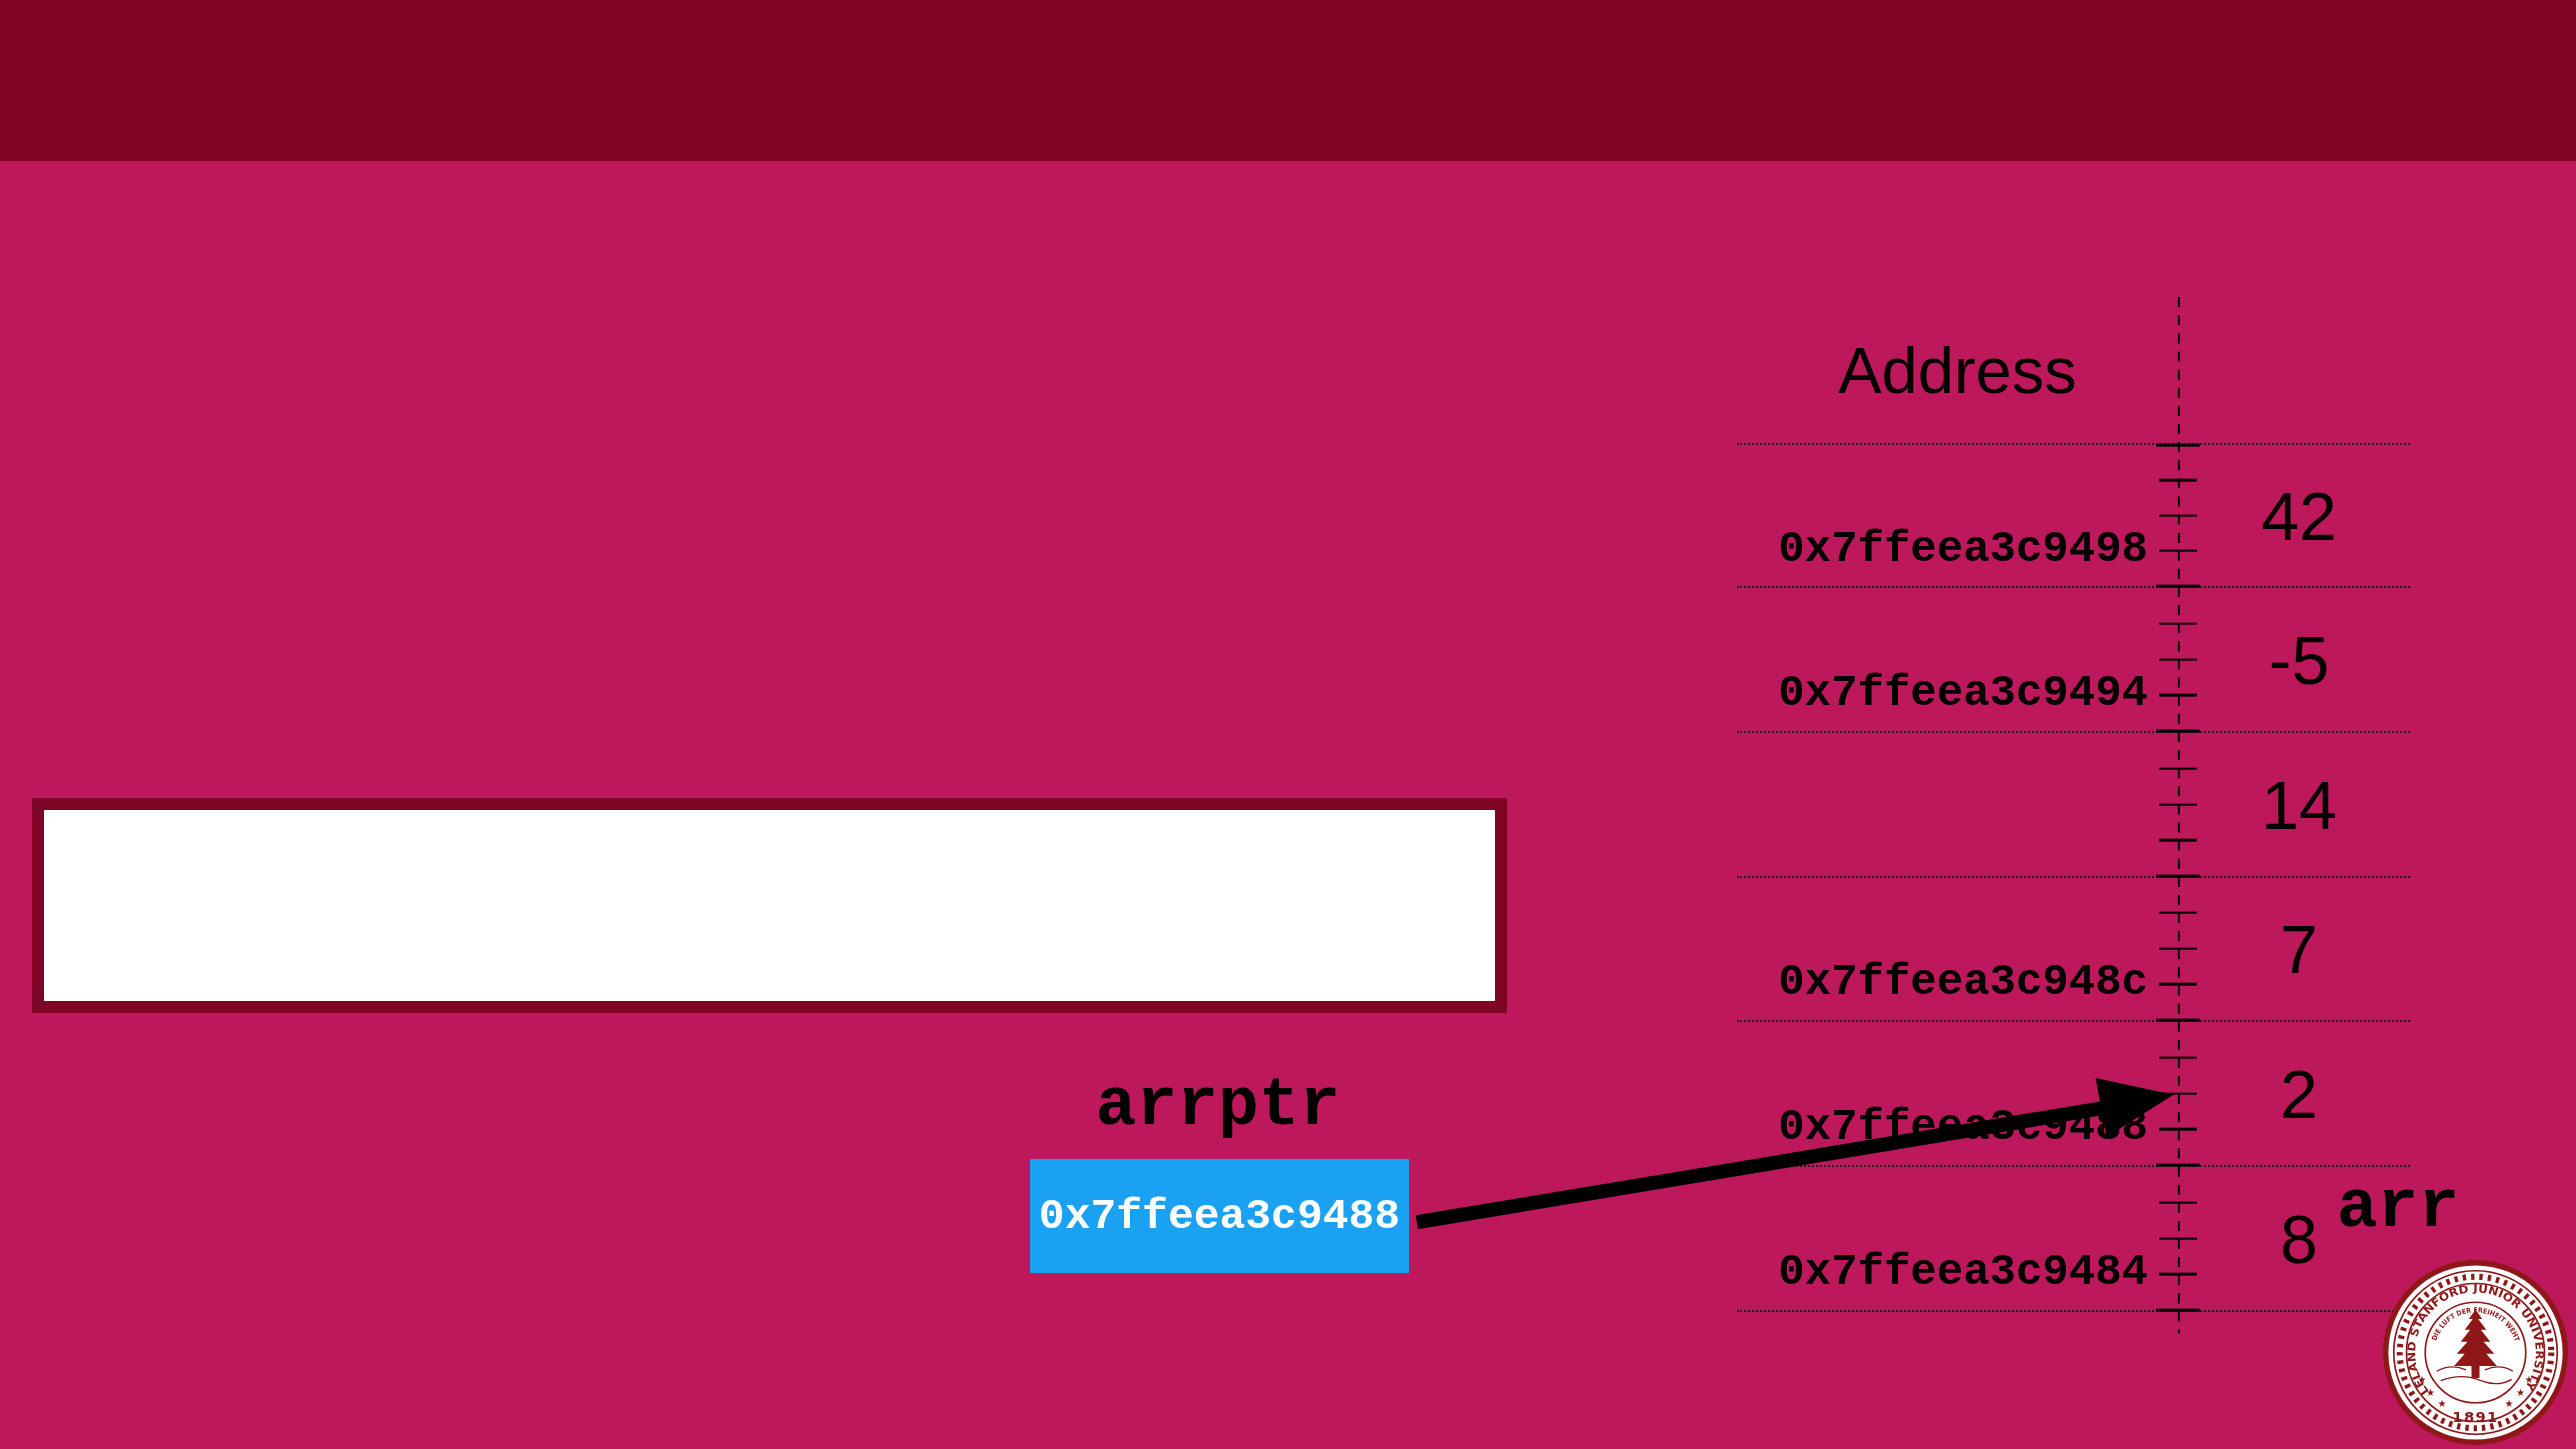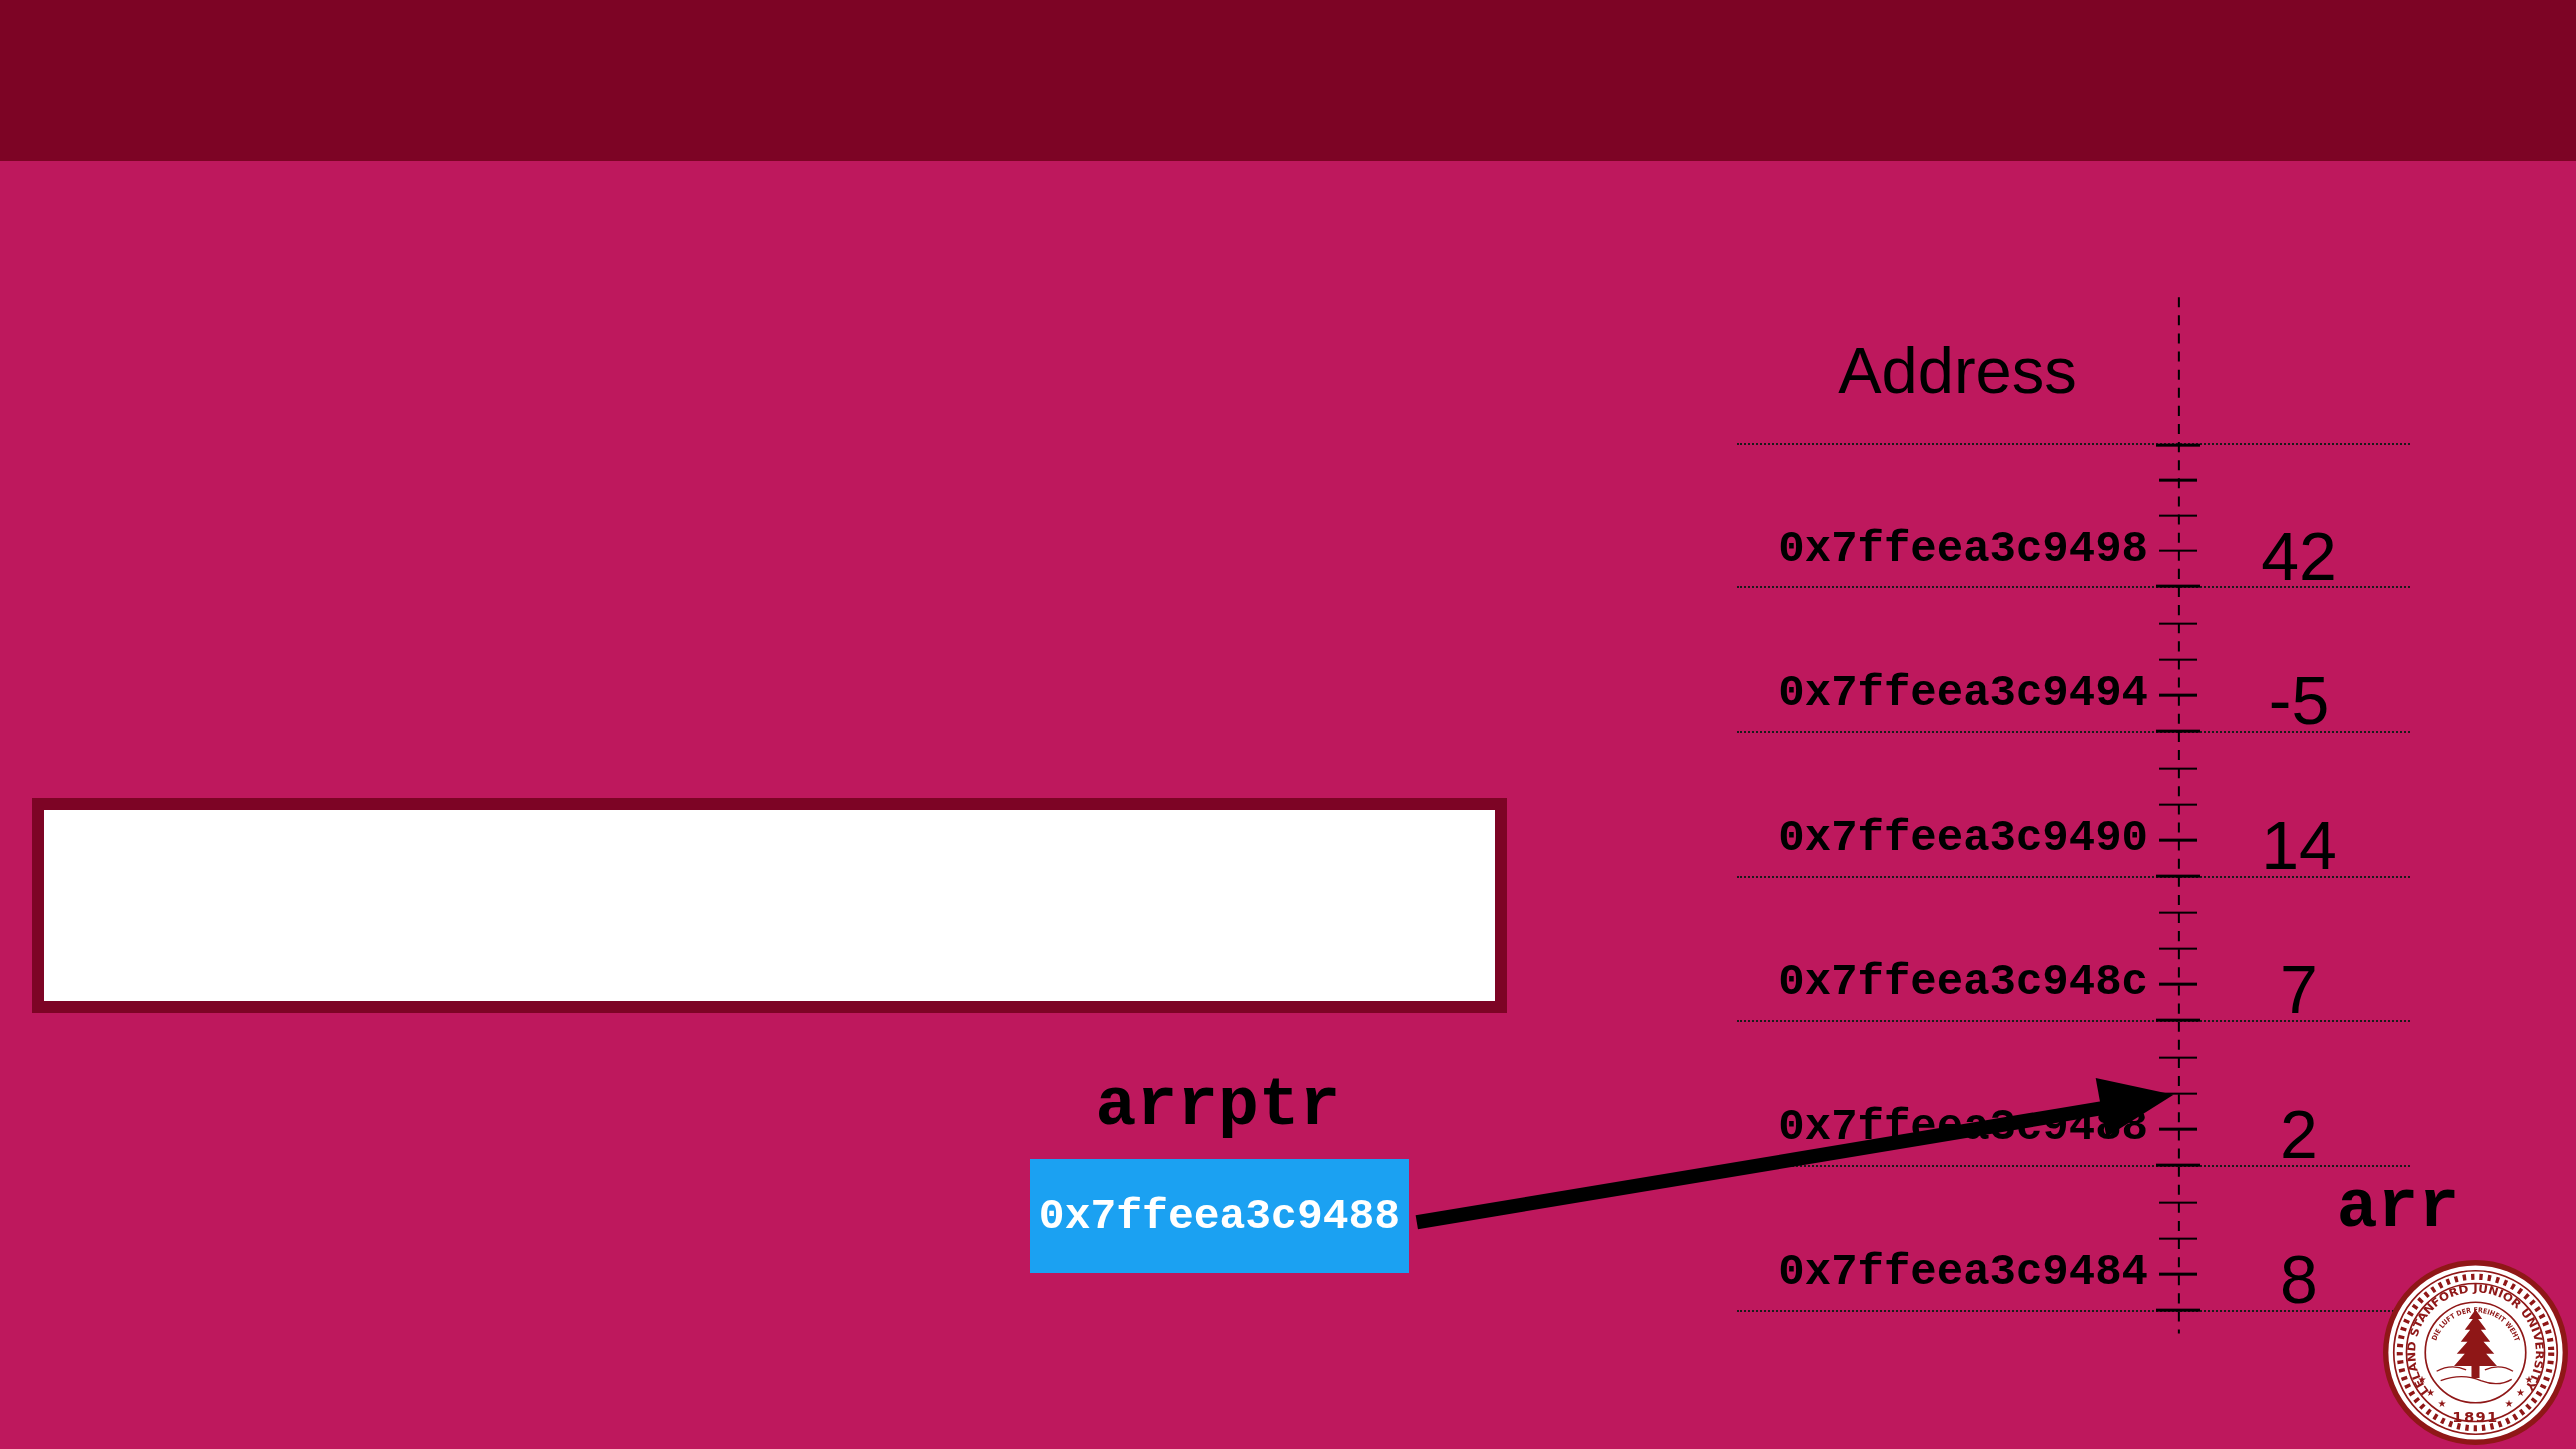--- a/index.html
+++ b/index.html
@@ -32,21 +32,21 @@
   }
   .mem-row.first{ border-top:2.7px dotted #1a1a1a; }
 
   .addr{
     position:absolute; right:262px; top:75%; transform:translateY(-54%);
     font-family:"Liberation Mono", monospace; font-weight:bold;
     font-size:44px; color:#000; line-height:1; white-space:nowrap;margin-left:48px;
   }
   .val{
     position:absolute; left:562px; top:50%; transform:translate(-50%,-50%);
-    font-size:68px; font-weight:300; color:#000; line-height:1;margin-top:40px;
+    font-size:68px; font-weight:300; color:#000; line-height:1;
   }
   .tick{
     position:absolute; left:441px; width:38px; height:2.7px; background:#000;
     transform:translate(-50%,-50%);
   }
   .t25{ top:25%; } .t50{ top:50%; } .t75{ top:75%; }
   .tb{ top:100%; width:44px; }
   .tt{ top:0%;  width:44px; }
 
   .arr-label{
@@ -95,21 +95,20 @@
   </div>
   <div class="mem-row" style="top:588px">
     <span class="addr">0x7ffeea3c9494</span>
     <span class="val">-5</span>
     <i class="tick t25"></i>
     <i class="tick t50"></i>
     <i class="tick t75"></i>
     <i class="tick tb"></i>
   </div>
   <div class="mem-row" style="top:733px">
-    <span class="addr">0x7ffeea3c9490</span>
     <span class="val">14</span>
     <i class="tick t25"></i>
     <i class="tick t50"></i>
     <i class="tick t75"></i>
     <i class="tick tb"></i>
   </div>
   <div class="mem-row" style="top:877px">
     <span class="addr">0x7ffeea3c948c</span>
     <span class="val">7</span>
     <i class="tick t25"></i>

